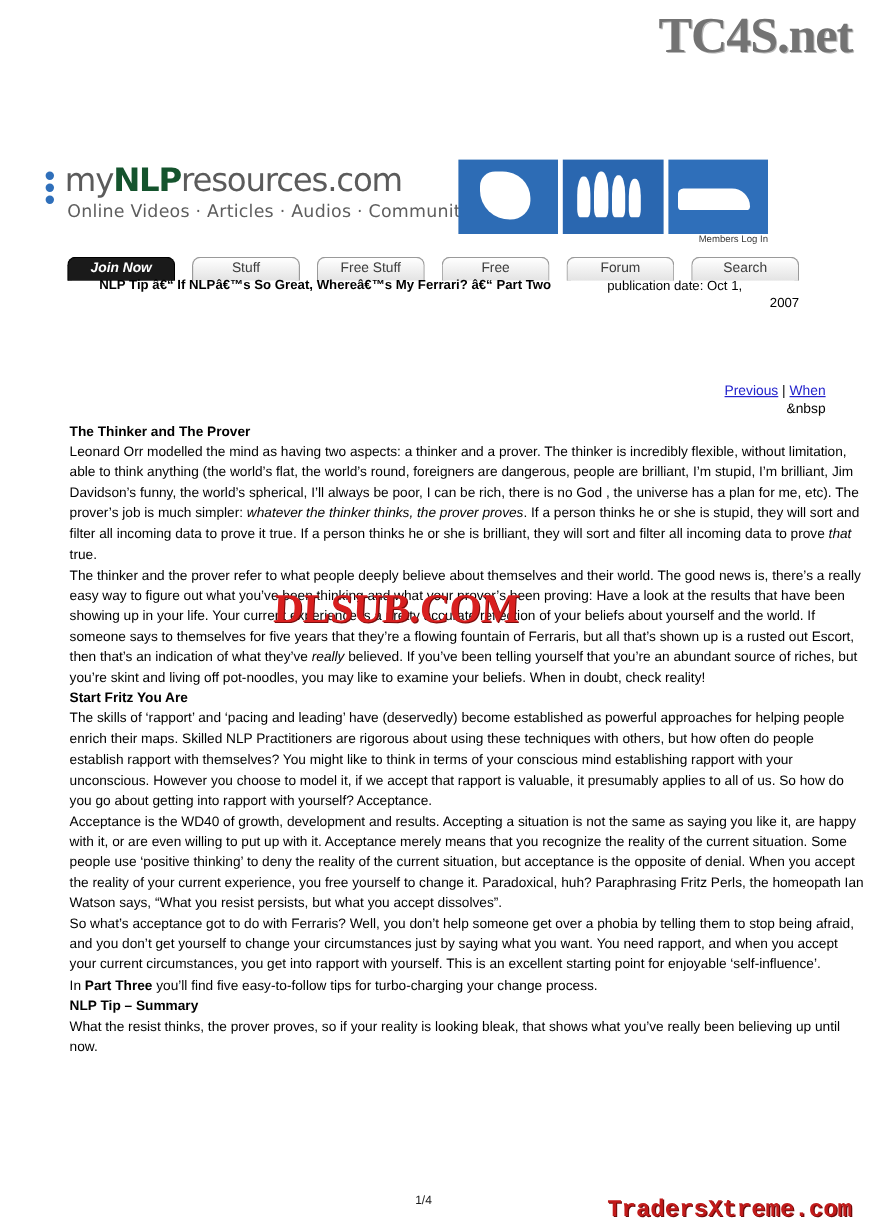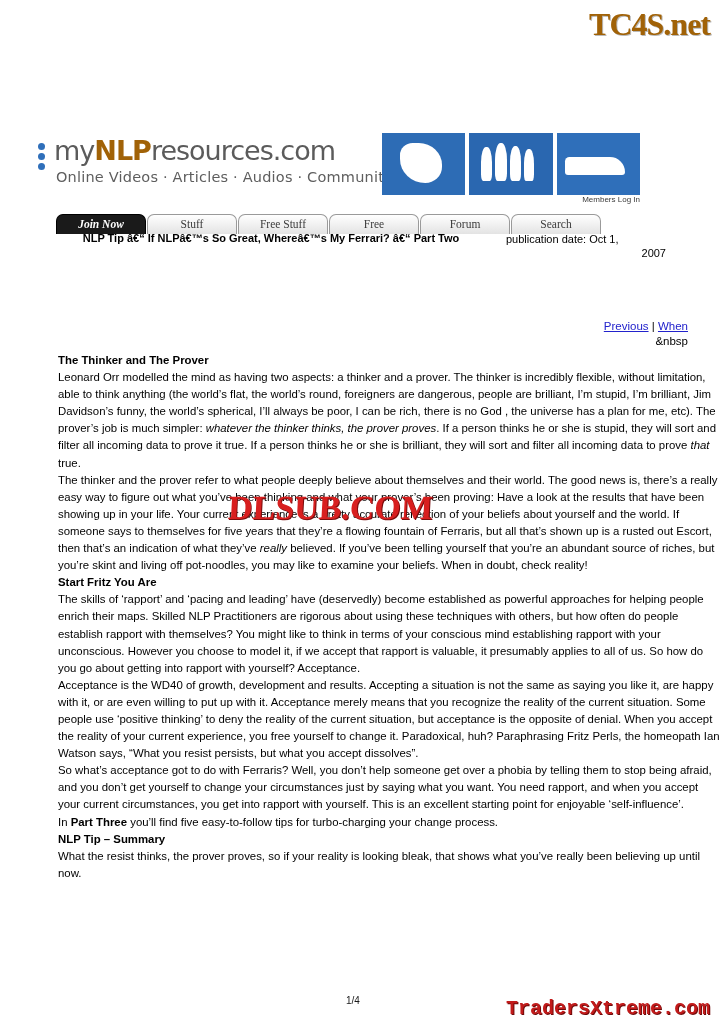--- a/index.html
+++ b/index.html
@@ -22,22 +22,22 @@
     box-sizing: border-box;
   }
 
   
   .tc4s {
     position: absolute;
     top: 6px;
     right: 14px;
     font-family: "Liberation Serif", serif;
     font-weight: bold;
-    font-size: 32px;
-    color: #a16207;
+    font-size: 42px;
+    color: #737373;
     letter-spacing: -1px;
     text-shadow: 1px 1px 0 #b9b9b9;
   }
 
   
   .banner {
     position: absolute;
     left: 36px;
     top: 133px;
     width: 604px;
@@ -68,21 +68,21 @@
   .logo-text {
     position: absolute;
     left: 18px;
     top: 2px;
     font-family: "DejaVu Sans", sans-serif;
     font-size: 27px;
     letter-spacing: -1px;
     color: #5b5b5b;
     white-space: nowrap;
   }
-  .logo-text b { color: #a16207; font-weight: bold; margin-top: 33px; }
+  .logo-text b { color: #14532d; font-weight: bold; margin-top: 33px; }
   .logo-tag {
     position: absolute;
     left: 20px;
     top: 36px;
     font-family: "DejaVu Sans", sans-serif;
     font-size: 14.5px;
     color: #5e5e5e;
     letter-spacing: 0.2px;
     white-space: nowrap;
   }
@@ -116,22 +116,21 @@
     font-size: 8px;
     color: #3a3a3a;
   }
 
   
   .navbar {
     position: absolute;
     left: 56px;
     top: 214px;
     display: flex;
-    gap: 1px;
-    font-family: Liberation Serif, serif;
+    gap: 14px;
   }
   .tab {
     width: 88px;
     height: 19px;
     line-height: 19px;
     text-align: center;
     font-size: 11.5px;
     color: #3b3b3b;
     background: linear-gradient(#ffffff, #e3e3e3);
     border: 1px solid #9a9a9a;

